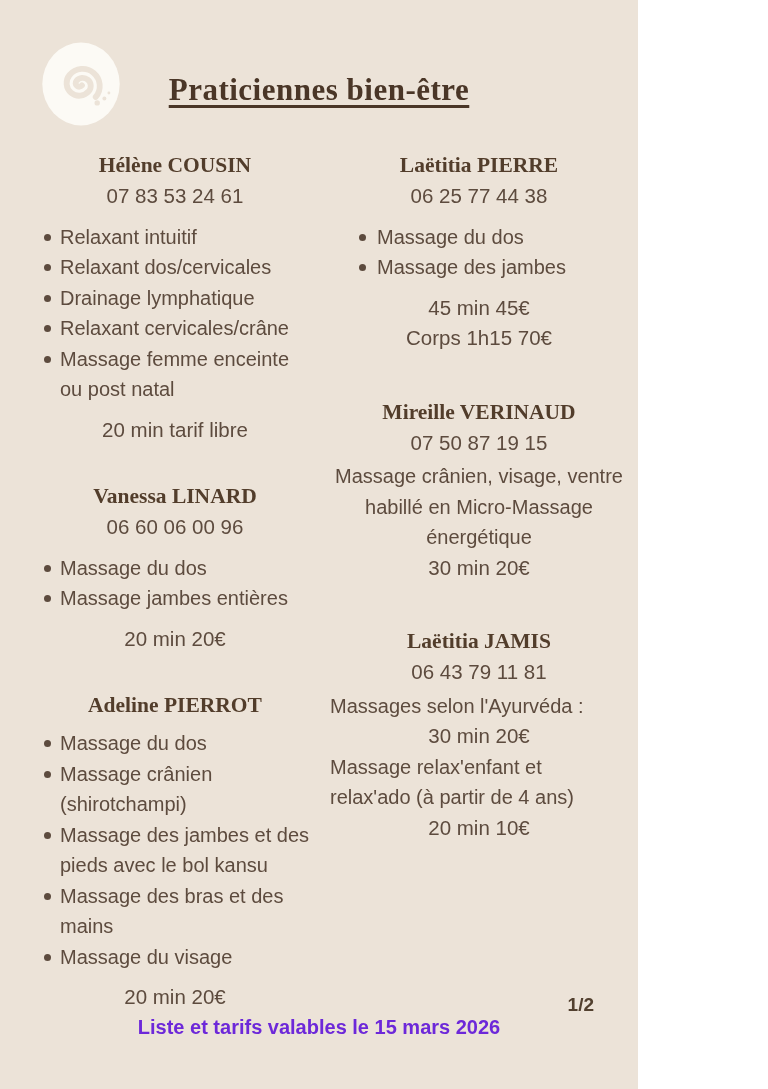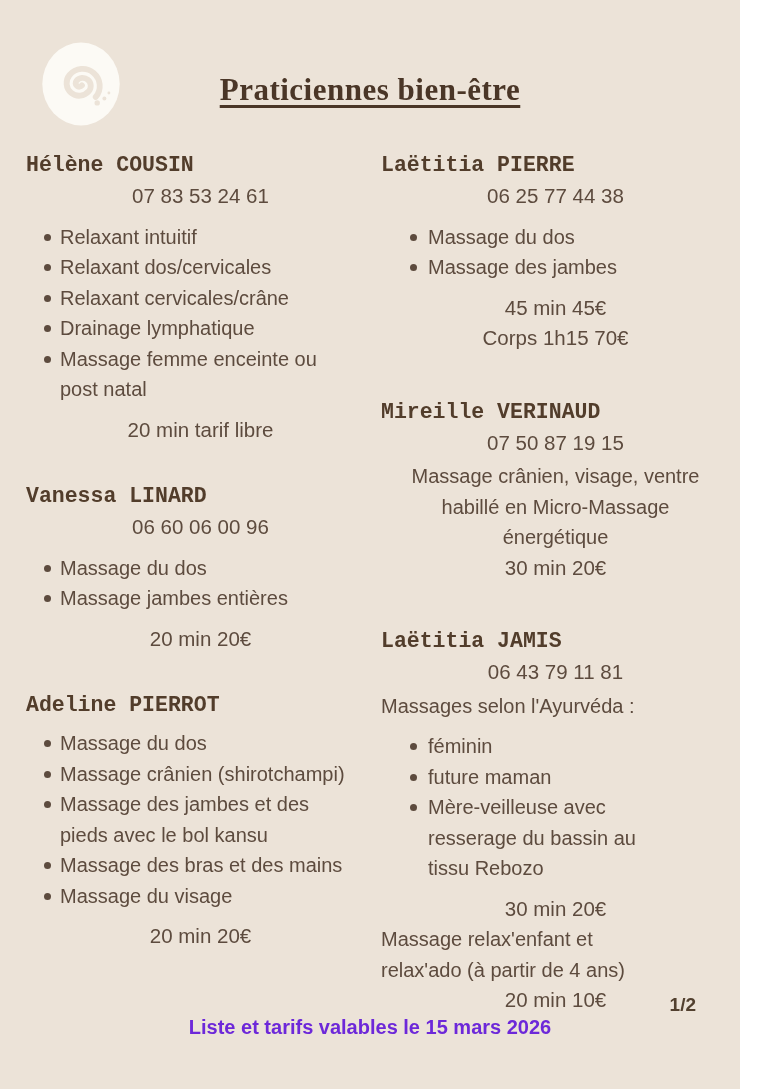--- a/index.html
+++ b/index.html
@@ -1,18 +1,18 @@
 <!DOCTYPE html>
 <html><head>
 <meta charset="utf-8">
 <style>
   html,body{margin:0;padding:0;}
   .page{
     position:relative;
-    width:740px;height:1089px;
+    width:638px;height:1089px;
     background:#ece3d8;
     font-family:"Liberation Sans", sans-serif;
     color:#5d4b3e;
     overflow:hidden;
     box-sizing:border-box;
   }
   .logo{
     position:absolute;top:36px;left:36px;width:90px;height:96px;
   }
   .title{
@@ -32,25 +32,26 @@
   .columns{
     display:flex;
     margin-top:44px;
     padding:0 10px 0 26px;
   }
   .col{flex:1;display:flex;flex-direction:column;}
   .col.left{gap:38px;}
   .col.right{gap:45px;padding-left:6px;}
   .name{
     margin:0 0 3px 0;
-    font-family:Liberation Mono, monospace;
+    font-family:Liberation Serif, serif;
     font-weight:bold;
     font-size:21.5px;
     line-height:26px;
     color:#523d2b;
+    text-align:center;
   }
   .phone{
     margin:0 0 3px 0;
     font-size:20.5px;
     line-height:30.5px;
     text-align:center;
   }
   ul{margin:10px;padding:0;list-style:none;}
   li{
     position:relative;
@@ -128,22 +129,22 @@
   <div class="columns">
 
     <div class="col left">
 
       <div class="section">
         <h2 class="name">Hélène COUSIN</h2>
         <div class="phone">07 83 53 24 61</div>
         <ul>
           <li>Relaxant intuitif</li>
           <li>Relaxant dos/cervicales</li>
+          <li>Drainage lymphatique</li>
           <li>Relaxant cervicales/crâne</li>
-          <li>Drainage lymphatique</li>
           <li>Massage femme enceinte ou post natal</li>
         </ul>
         <div class="price">20 min tarif libre</div>
       </div>
 
       <div class="section">
         <h2 class="name">Vanessa LINARD</h2>
         <div class="phone">06 60 06 00 96</div>
         <ul>
           <li>Massage du dos</li>
@@ -183,25 +184,20 @@
         <h2 class="name">Mireille VERINAUD</h2>
         <div class="phone">07 50 87 19 15</div>
         <div class="desc">Massage crânien, visage, ventre habillé en Micro-Massage énergétique</div>
         <div class="price">30 min 20€</div>
       </div>
 
       <div class="section">
         <h2 class="name">Laëtitia JAMIS</h2>
         <div class="phone">06 43 79 11 81</div>
         <p class="intro">Massages selon l'Ayurvéda :</p>
-        <ul>
-          <li>féminin</li>
-          <li>future maman</li>
-          <li>Mère-veilleuse avec resserage du bassin au tissu Rebozo</li>
-        </ul>
         <div class="price">30 min 20€</div>
         <p class="note">Massage relax'enfant et relax'ado (à partir de 4 ans)</p>
         <div class="price">20 min 10€</div>
       </div>
 
     </div>
 
   </div>
 
   <div class="page-number">1/2</div>

